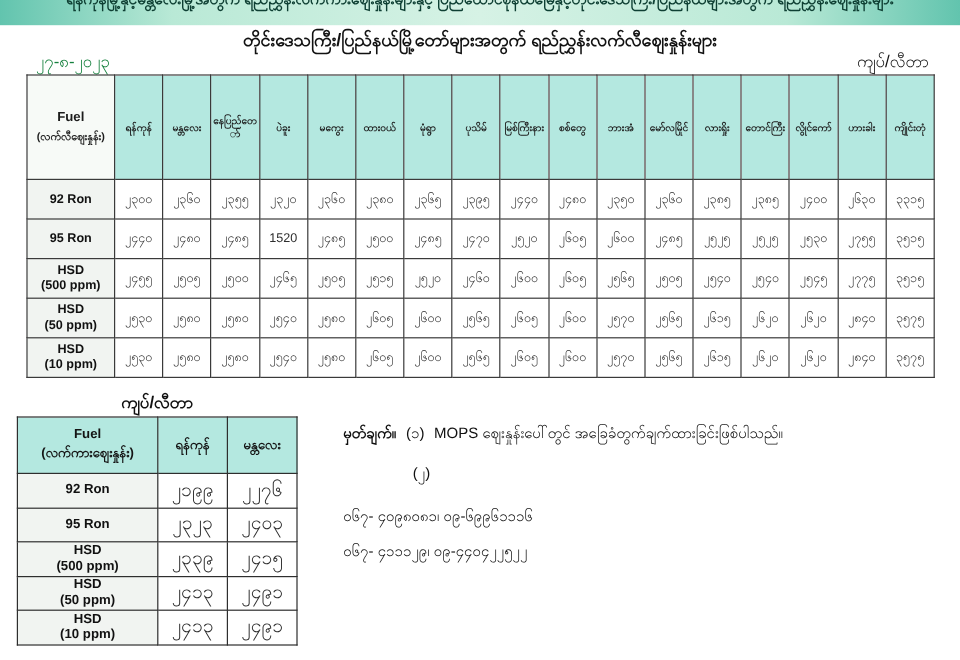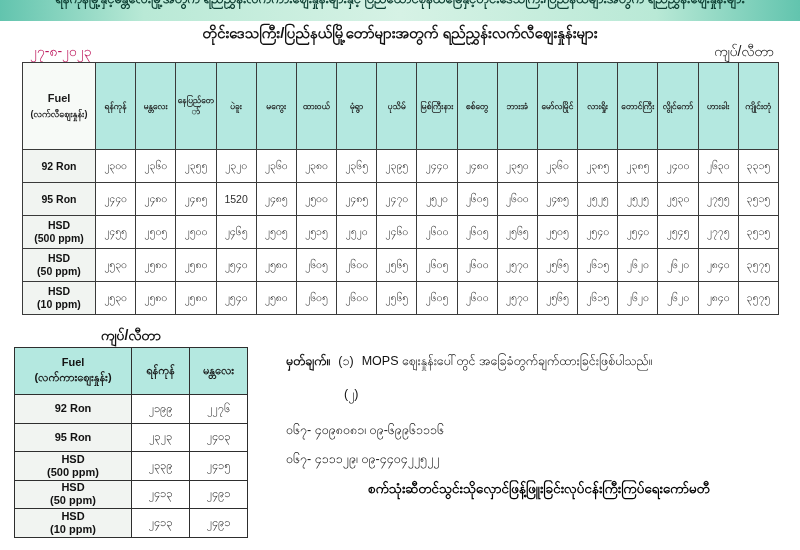--- a/index.html
+++ b/index.html
@@ -7,21 +7,21 @@
         font-family:"Liberation Sans","DejaVu Sans",sans-serif;color:#000;}
 
   
   .banner{position:absolute;top:0;left:0;width:800px;height:21px;overflow:hidden;
           background:linear-gradient(90deg,#62c4ae 0%,#b9e9d6 18%,#d6f2e5 50%,#b9e9d6 82%,#62c4ae 100%);}
   .banner-text{margin-top:-10px;font-size:13px;font-weight:bold;color:#0e3f33;
                text-align:center;white-space:nowrap;}
 
   .subtitle{position:absolute;top:23px;left:0;width:800px;text-align:center;
             font-size:15px;font-weight:bold;color:#111;}
-  .date{position:absolute;top:42px;left:30px;font-size:14px;color:#be185d;}
+  .date{position:absolute;top:42px;left:30px;font-size:14px;color:#15803d;}
   .unit-top{position:absolute;top:42px;right:26px;font-size:14px;color:#111;}
 
   table{border-collapse:collapse;table-layout:fixed;}
   th,td{border:1px solid #3a3a3a;padding:0;vertical-align:middle;text-align:center;}
 
   
   .retail{position:absolute;left:22px;top:62px;width:757px;}
   .retail thead th{height:84px;background:#b4e8e0;font-size:8.5px;font-weight:bold;
                    color:#1c1c1c;line-height:1.25;overflow:hidden;word-break:break-all;padding:1px;}
   .retail thead th.fuelhead{background:#f7faf7;width:70px;font-size:11px;}
@@ -33,21 +33,21 @@
   
   .unit-small{position:absolute;left:14px;top:326px;width:234px;text-align:center;
               font-size:14px;font-weight:bold;color:#111;}
   .wholesale{position:absolute;left:14px;top:347px;width:234px;}
   .wholesale th,.wholesale td{border:1.2px solid #2e2e2e;}
   .wholesale thead th{height:46px;background:#b4e8e0;font-size:11px;font-weight:bold;color:#141414;}
   .wholesale thead th.fuelhead{background:#b4e8e0;width:116px;}
   .wholesale thead th.fuelhead .sub{font-size:11px;margin-top:2px;}
   .wholesale tbody tr{height:28.5px;}
   .wholesale tbody th{background:#f1f4f1;font-size:11px;font-weight:bold;line-height:1.2;color:#111;}
-  .wholesale tbody td{background:#ffffff;font-size:11px;color:#2e2e2e;margin-left:23px;}
+  .wholesale tbody td{background:#ffffff;font-size:16px;color:#2e2e2e;margin-left:23px;}
 
   
   .notes{position:absolute;left:286px;top:353px;width:506px;font-size:12.5px;color:#111;}
   .note1{display:flex;gap:8px;margin-bottom:12px;}
   .note1 .lbl{font-weight:bold;white-space:nowrap;}
   .note1 .no{white-space:nowrap;}
   .note2{display:flex;gap:8px;padding-left:58px;line-height:1.85;text-align:justify;}
   .phones{margin-top:10px;text-align:left;padding-right:6px;line-height:2.3;font-size:12.5px;}
   .committee{margin-top:6px;text-align:center;font-size:13.5px;font-weight:bold;color:#000;}
 </style>
@@ -268,16 +268,15 @@
       <span class="no">(၁)</span>
       <span>MOPS ဈေးနှုန်းပေါ်တွင် အခြေခံတွက်ချက်ထားခြင်းဖြစ်ပါသည်။</span>
     </div>
     <div class="note2">
       <span class="no">(၂)</span>
     </div>
     <div class="phones">
       <div>၀၆၇- ၄၀၉၈၀၈၁၊ ၀၉-၆၉၉၆၁၁၁၆</div>
       <div>၀၆၇- ၄၁၁၁၂၉၊ ၀၉-၄၄၀၄၂၂၅၂၂</div>
     </div>
-    <div class="committee">စက်သုံးဆီတင်သွင်းသိုလှောင်ဖြန့်ဖြူးခြင်းလုပ်ငန်းကြီးကြပ်ရေးကော်မတီ</div>
   </div>
 
 </div>
 
 </body></html>

